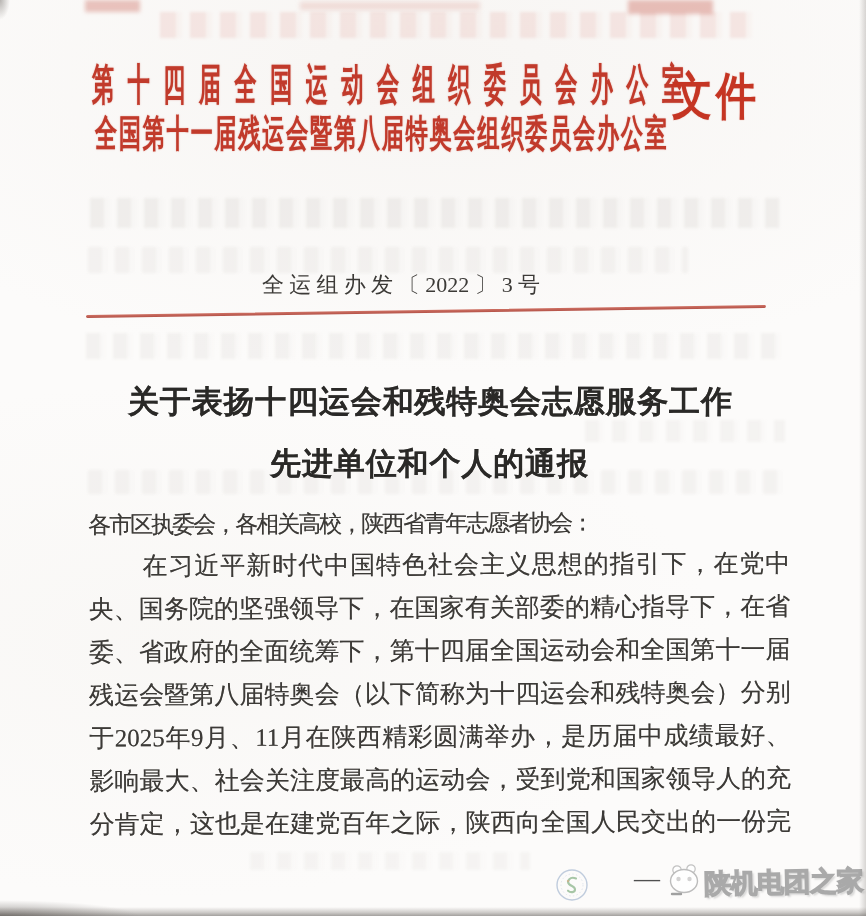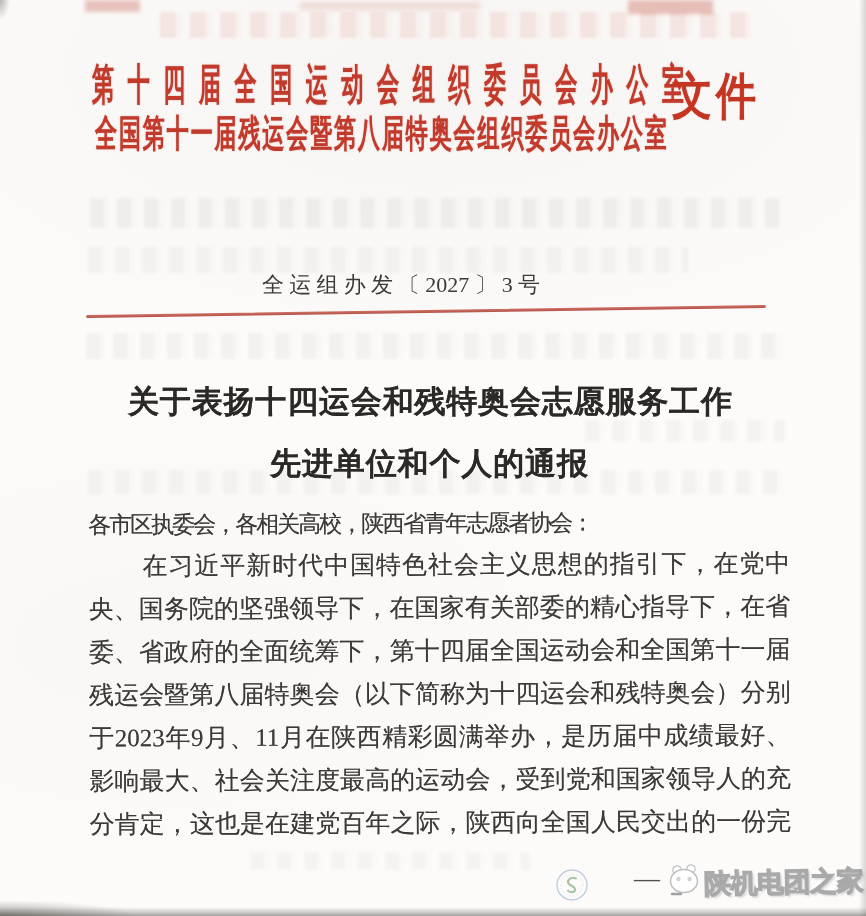--- a/index.html
+++ b/index.html
@@ -185,21 +185,21 @@
       </div>
   </header>
 
   <div class="doc-number">
       <span>全</span>
       <span>运</span>
       <span>组</span>
       <span>办</span>
       <span>发</span>
       <span>〔</span>
-      <span>2027</span>
+      <span>2022</span>
       <span>〕</span>
       <span>3</span>
       <span>号</span>
     </div>
 
   <div class="red-line"></div>
 
   <h1>
     <div class="title-line title1">
         <span>关</span>
@@ -350,21 +350,21 @@
         <span>残</span>
         <span>特</span>
         <span>奥</span>
         <span>会</span>
         <span>）</span>
         <span>分</span>
         <span>别</span>
       </div>
     <div class="pline pl5">
         <span>于</span>
-        <span>2023</span>
+        <span>2025</span>
         <span>年</span>
         <span>9</span>
         <span>月</span>
         <span>、</span>
         <span>11</span>
         <span>月</span>
         <span>在</span>
         <span>陕</span>
         <span>西</span>
         <span>精</span>

